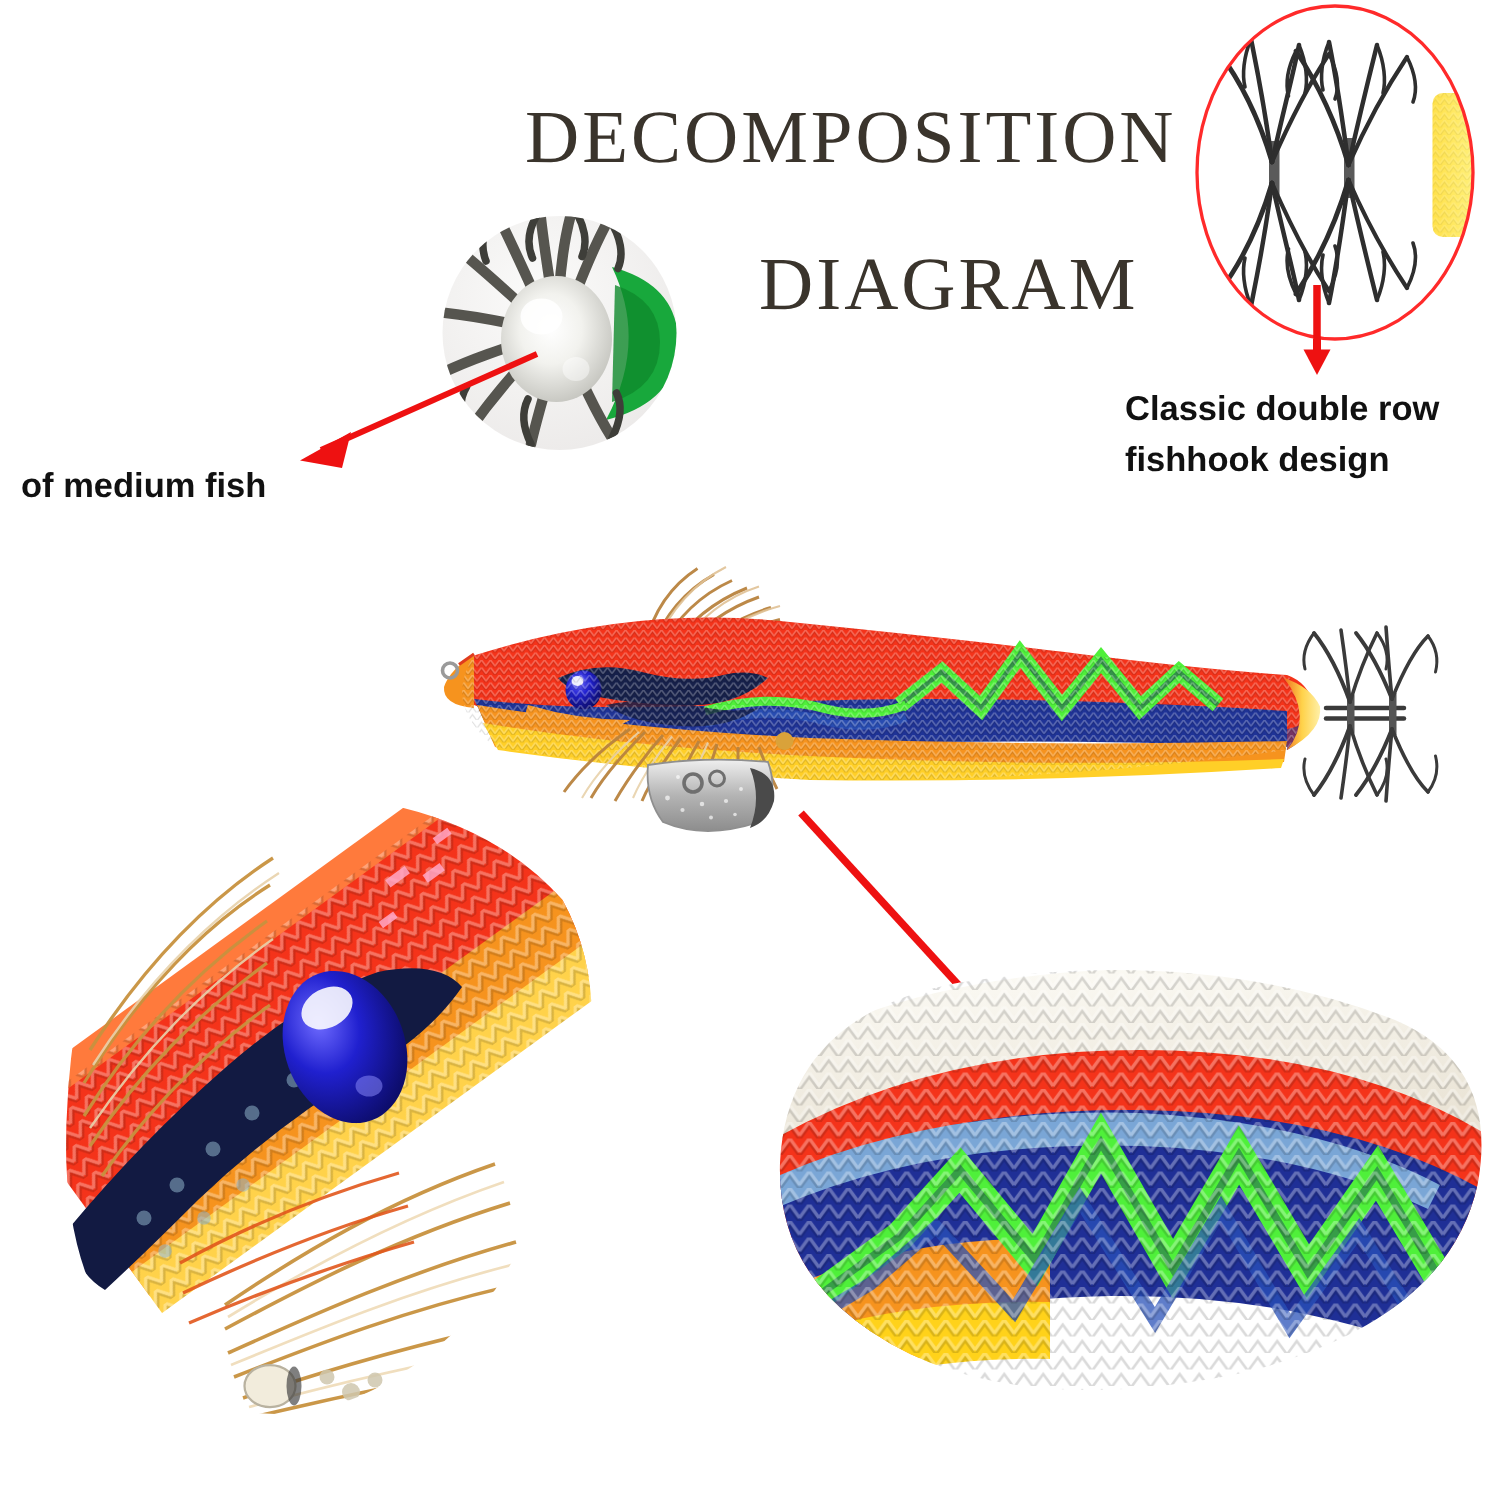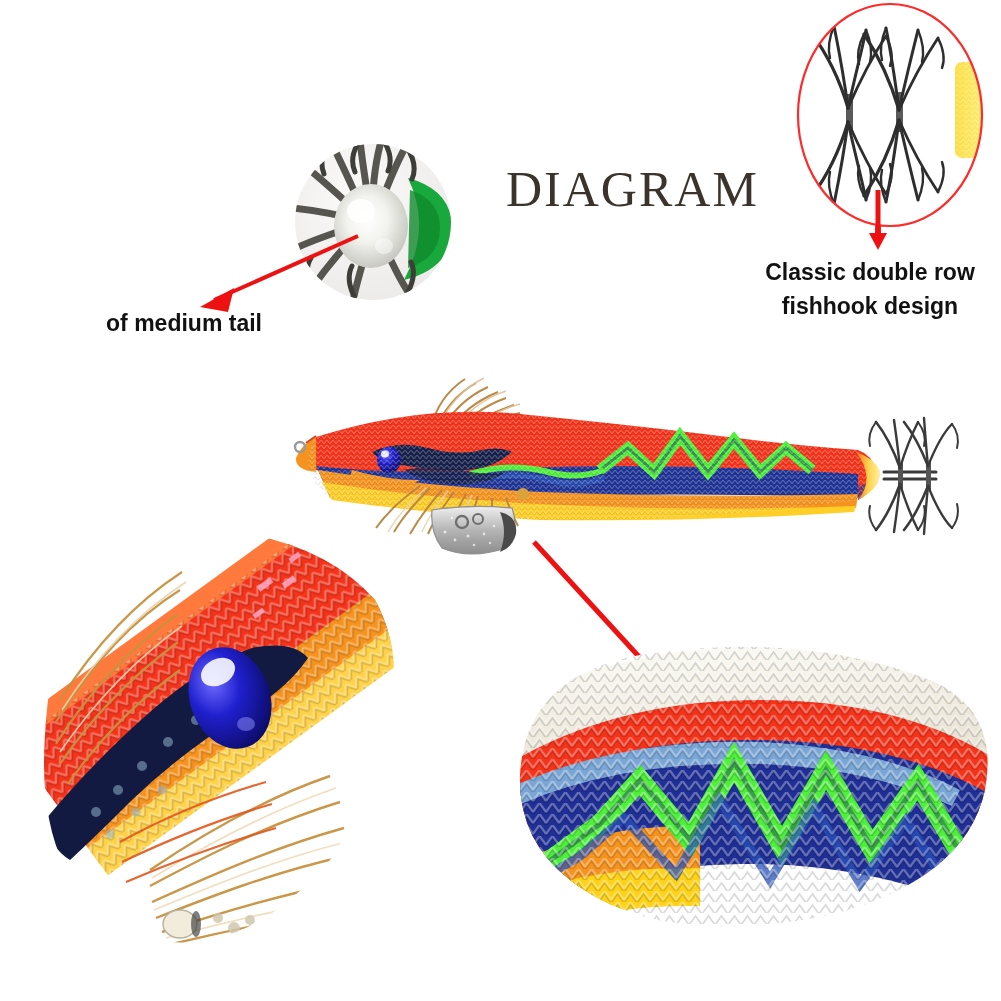--- a/index.html
+++ b/index.html
@@ -19,21 +19,20 @@
   #title-main{left:350px;top:62px;font-size:50px;}
   #title-sub{left:470px;top:160px;font-size:50px;margin-left:36px;}
 
   
   .caption{
     position:absolute;
     color:#111111;
     font-weight:bold;
     font-size:23px;
     line-height:34px;
-    text-align:center;
     white-space:nowrap;
   }
   #caption-left{left:14px;top:306px;width:340px;}
   #caption-right{left:750px;top:255px;width:240px;}
 
   
   #art{position:absolute;left:0;top:0;width:1001px;height:1001px;}
 </style>
 </head>
 <body>
@@ -442,24 +441,25 @@
         <path d="M548 862 L600 824 L640 780 L690 840 L734 762 L782 846 L826 770 L872 848 L918 782 L962 856" fill="none" stroke="#4ff03a" stroke-width="20" stroke-linejoin="miter"></path>
         <path d="M548 862 L600 824 L640 780 L690 840 L734 762 L782 846 L826 770 L872 848 L918 782 L962 856" fill="none" stroke="#13215e" stroke-width="5" stroke-linejoin="miter" opacity=".4"></path>
 
         <path d="M530 886 L580 856 L624 818 L676 874 L720 800 L770 880 L814 806 L860 884 L906 820 L950 890" fill="none" stroke="#2a52b8" stroke-width="9" stroke-linejoin="miter" opacity=".75"></path>
 
         <rect x="500" y="630" width="510" height="330" fill="url(#weaveBig)" opacity=".9"></rect>
       </g>
     </g>
   </svg>
 
+  <div class="title-line" id="title-main">DECOMPOSITION</div>
   <div class="title-line" id="title-sub">DIAGRAM</div>
 
   <div class="caption" id="caption-left">
-    <div>of medium tail</div>
+    <div>of medium fish</div>
   </div>
 
   <div class="caption" id="caption-right">
     <div>Classic double row</div>
     <div>fishhook design</div>
   </div>
 
 </div>
 
 </body></html>

